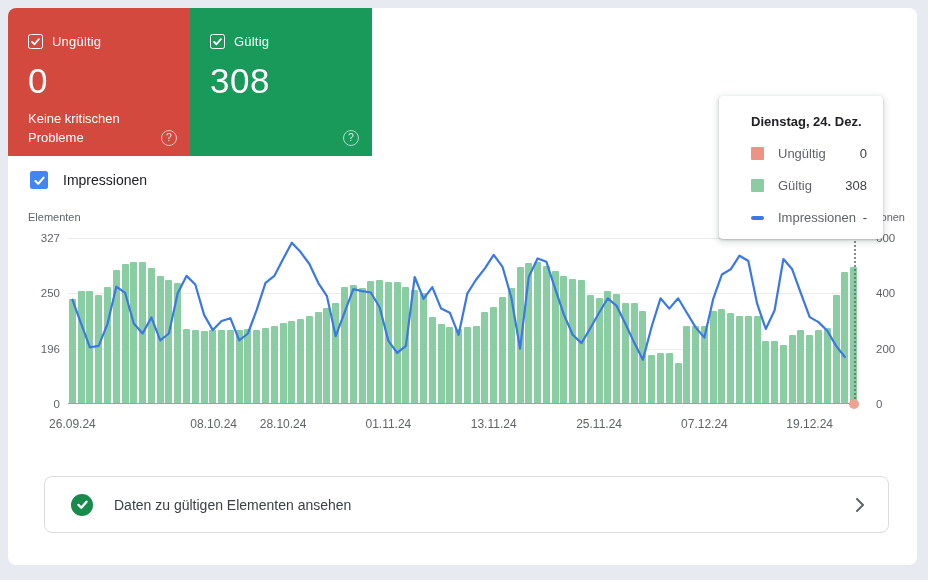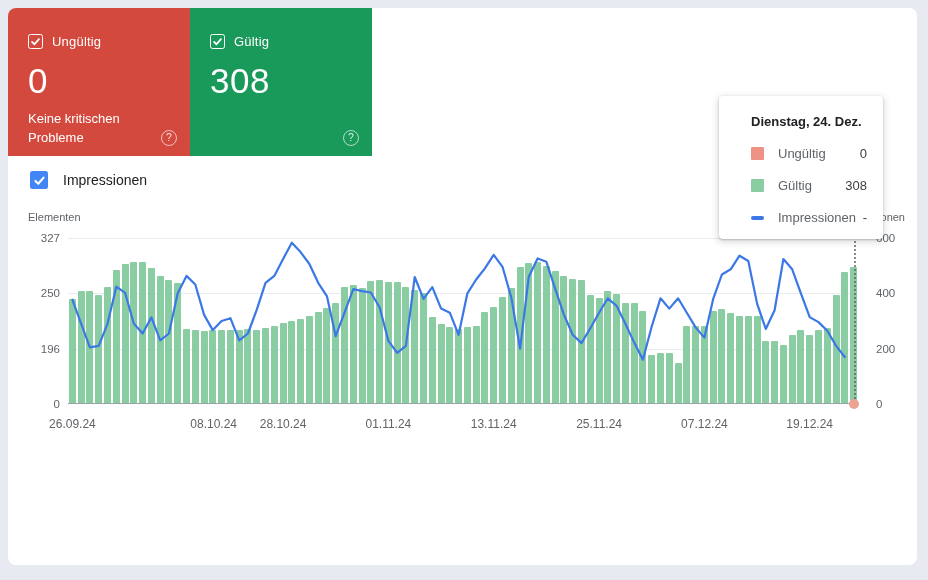--- a/index.html
+++ b/index.html
@@ -269,14 +269,27 @@
       <span class="tt-lbl">Gültig</span>
       <span class="tt-val">308</span>
     </div>
     <div class="tt-row">
       <span class="sw sw-dash" style="background:#3b78e5"></span>
       <span class="tt-lbl">Impressionen</span>
       <span class="tt-val">-</span>
     </div>
   </div>
 
+  <div class="action">
+    <span class="ok-icon" style="background:#188a4c">
+      <svg width="13" height="13" viewBox="0 0 16 16">
+          <polyline points="3,8.5 6.5,12 13,4.5" fill="none" stroke="#ffffff" stroke-width="2.8" stroke-linecap="round" stroke-linejoin="round"></polyline>
+        </svg>
+    </span>
+    <span class="action-label">Daten zu gültigen Elementen ansehen</span>
+    <span class="chev">
+      <svg width="12" height="18" viewBox="0 0 12 18">
+          <path d="M3 3 L9 9 L3 15" fill="none" stroke="#5f6368" stroke-width="2" stroke-linecap="round" stroke-linejoin="round"></path>
+        </svg>
+    </span>
+  </div>
 
 </div>
 
 </body></html>

